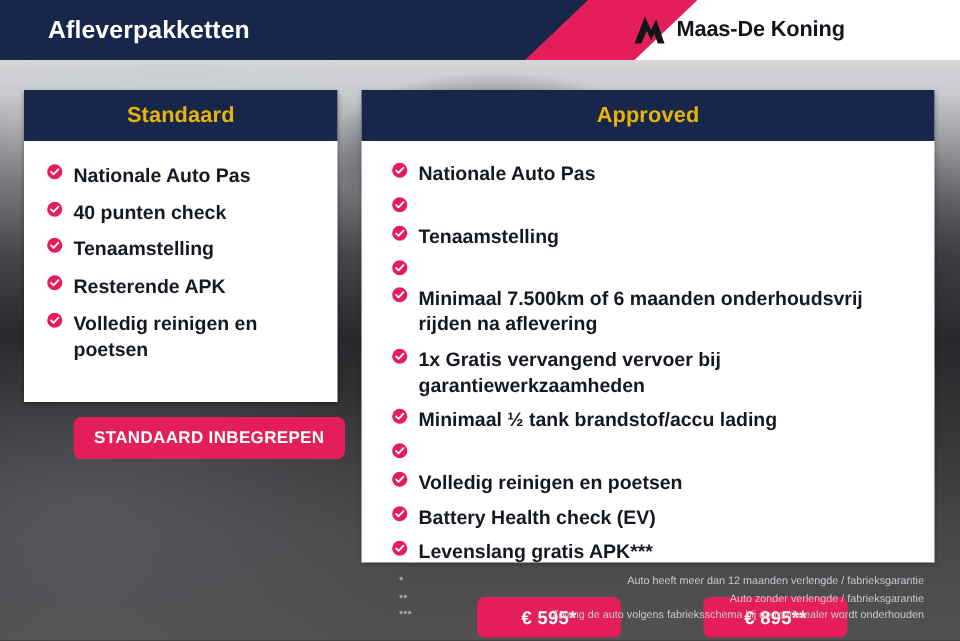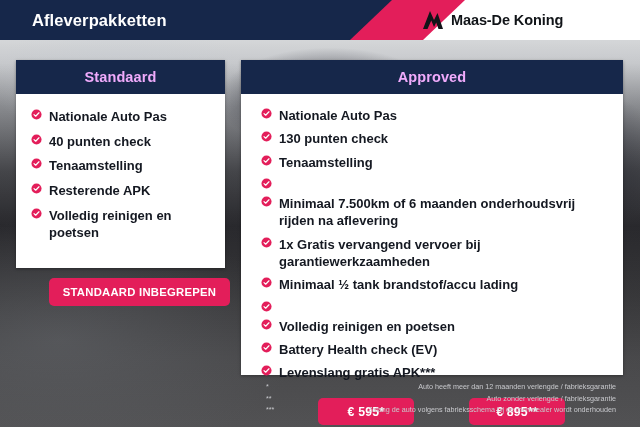--- a/index.html
+++ b/index.html
@@ -49,21 +49,21 @@
     color:#ffffff; font-size:16.5px; font-weight:bold; letter-spacing:.1px;
     white-space:nowrap;
   }
   #brand { position:absolute; left:422px; top:0; height:40px; display:flex; align-items:center; gap:7px; }
   #brand-mark { width:22px; height:20px; display:block; }
   #brand-name { color:#111418; font-size:14.5px; font-weight:bold; letter-spacing:-.1px; white-space:nowrap; }
 
   
   .card { position:absolute; background:#ffffff; box-shadow:0 1px 3px rgba(0,0,0,.35); }
   .card-head {
-    background:#16274a; color:#f0abfc; text-align:center;
+    background:#16274a; color:#eab308; text-align:center;
     font-size:14.5px; font-weight:bold; letter-spacing:.1px;
   }
   .card-body { padding:0; }
 
   #card-standaard { left:16px; top:60px; width:209px; height:208px; }
   #card-standaard .card-head { height:34px; line-height:34px; }
   #card-standaard .card-body { padding:14px 0 0 0; }
 
   #card-approved { left:241px; top:60px; width:382px; height:315px; }
   #card-approved .card-head { height:34px; line-height:34px; }
@@ -180,21 +180,20 @@
             <circle cx="12" cy="12" r="11" fill="#e31e5a"></circle>
             <path d="M6.6 12.3 L10.2 15.8 L17.4 8.2" fill="none" stroke="#ffffff" stroke-width="2.6" stroke-linecap="round" stroke-linejoin="round"></path>
           </svg>
           <span class="feat-text">Nationale Auto Pas</span>
         </li>
         <li>
           <svg viewBox="0 0 24 24" class="check">
             <circle cx="12" cy="12" r="11" fill="#e31e5a"></circle>
             <path d="M6.6 12.3 L10.2 15.8 L17.4 8.2" fill="none" stroke="#ffffff" stroke-width="2.6" stroke-linecap="round" stroke-linejoin="round"></path>
           </svg>
-          <span class="feat-text">130 punten check</span>
         </li>
         <li>
           <svg viewBox="0 0 24 24" class="check">
             <circle cx="12" cy="12" r="11" fill="#e31e5a"></circle>
             <path d="M6.6 12.3 L10.2 15.8 L17.4 8.2" fill="none" stroke="#ffffff" stroke-width="2.6" stroke-linecap="round" stroke-linejoin="round"></path>
           </svg>
           <span class="feat-text">Tenaamstelling</span>
         </li>
         <li>
           <svg viewBox="0 0 24 24" class="check">

